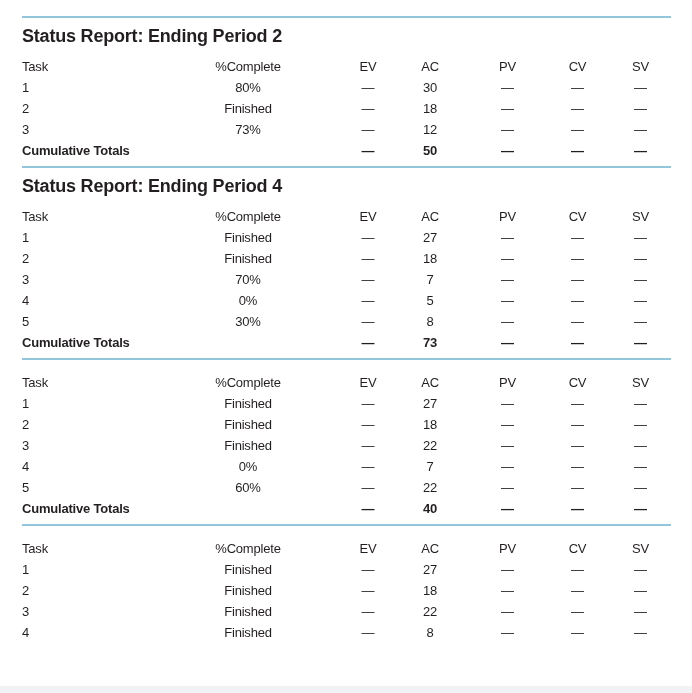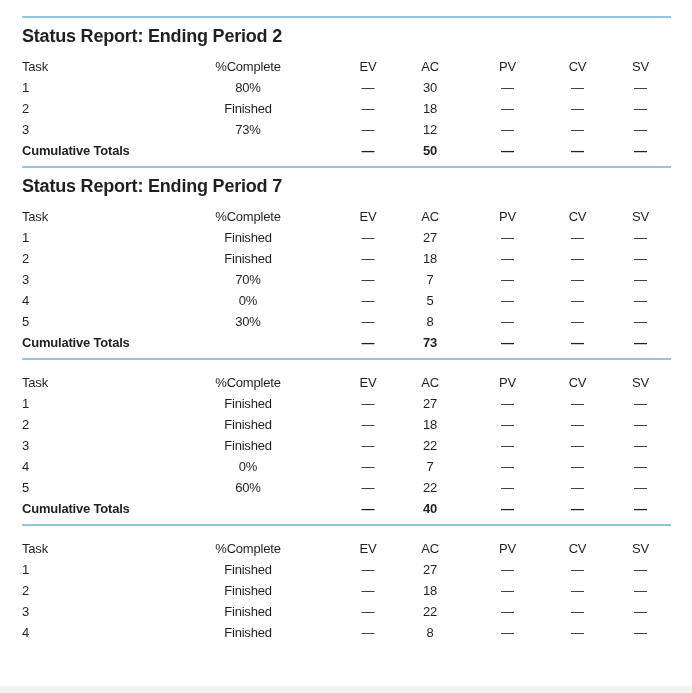--- a/index.html
+++ b/index.html
@@ -127,21 +127,21 @@
               <td>—</td>
               <td>50</td>
               <td>—</td>
               <td>—</td>
               <td>—</td>
             </tr>
           </tbody>
         </table>
       </section>
       <section class="report-section">
-        <h2 class="report-title">Status Report: Ending Period 7</h2>
+        <h2 class="report-title">Status Report: Ending Period 4</h2>
         <table class="report-table">
           <colgroup>
             <col style="width: 128px;">
             <col style="width: 196px;">
             <col style="width: 44px;">
             <col style="width: 80px;">
             <col style="width: 75px;">
             <col style="width: 65px;">
             <col style="width: 61px;">
           </colgroup>

